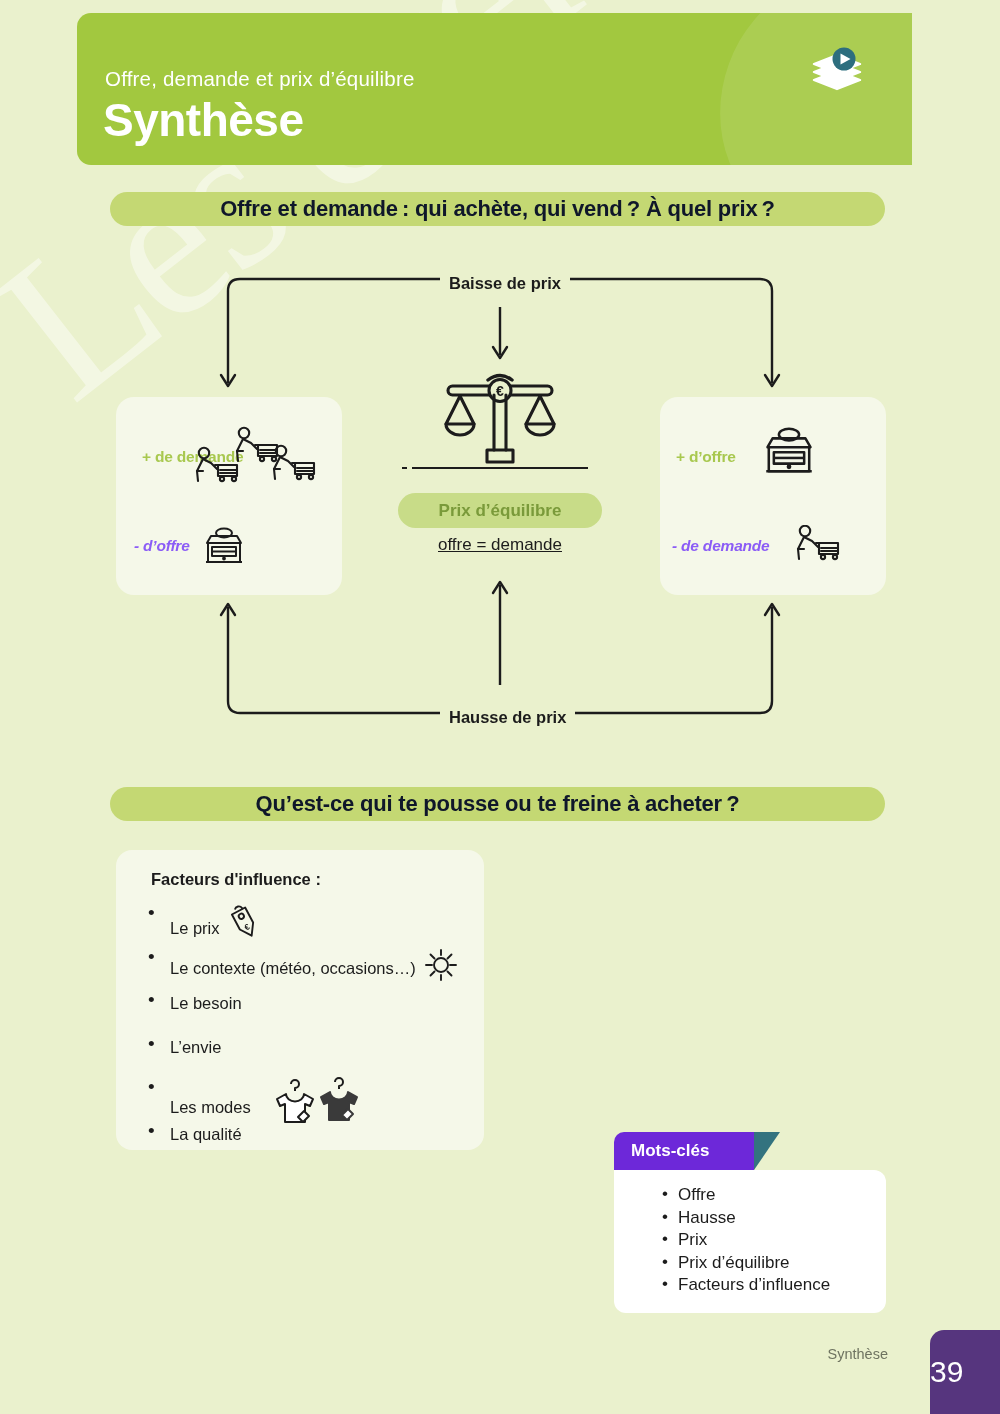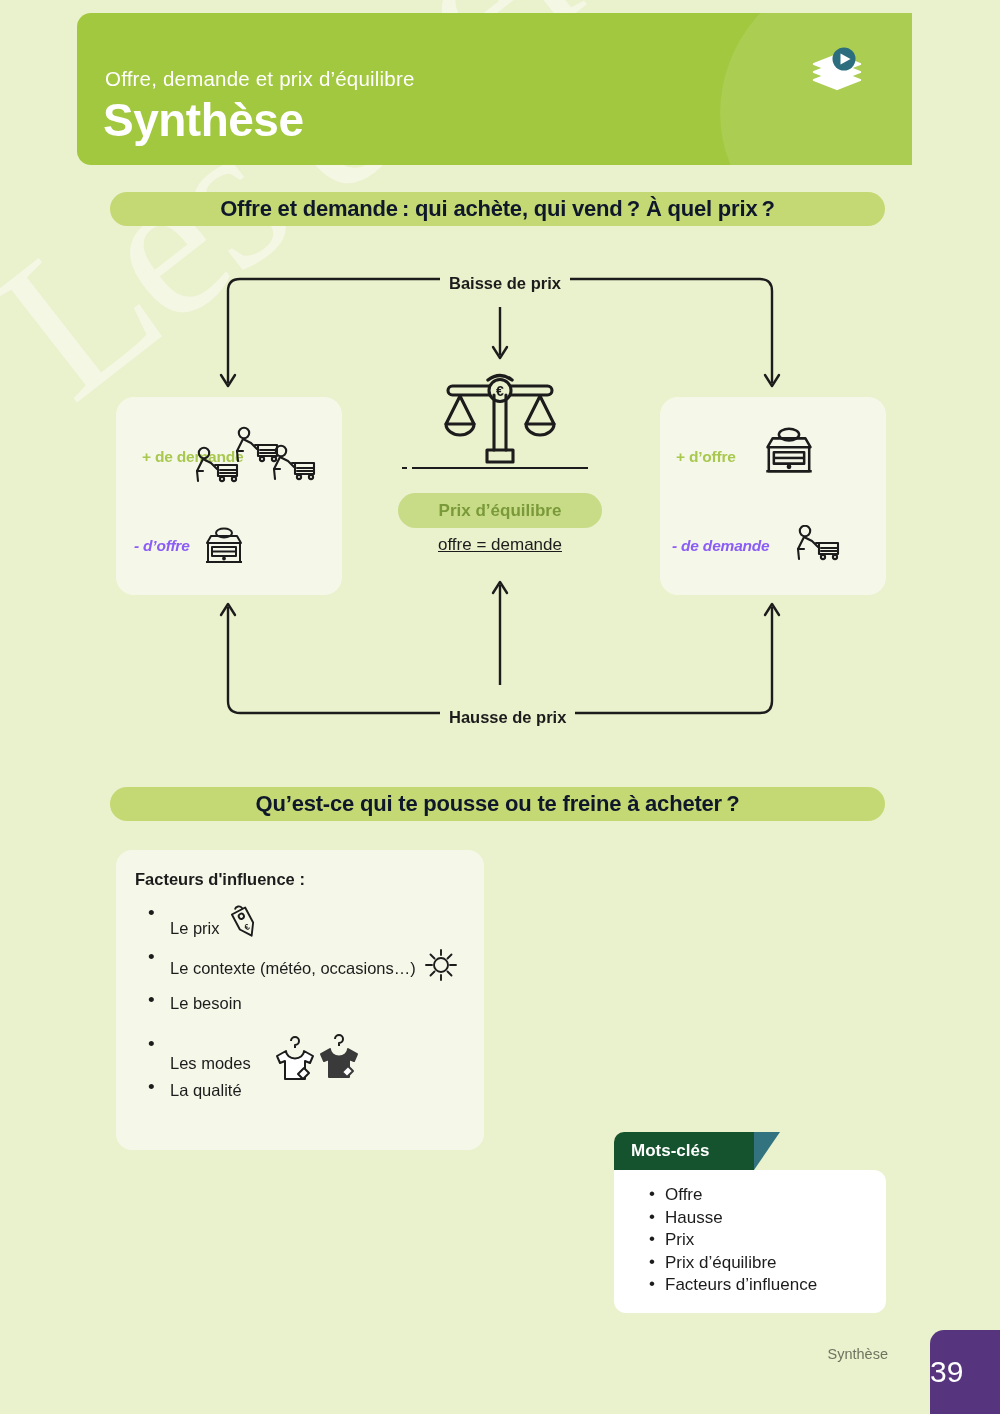--- a/index.html
+++ b/index.html
@@ -150,58 +150,58 @@
   .factors {
     position: absolute;
     left: 116px; top: 850px;
     width: 368px; height: 300px;
     background: #f5f8e9;
     border-radius: 16px;
     padding: 20px 0 0 16px;
   }
   .factors h3 {
     font-size: 16.5px; font-weight: bold; color:#1c1c1c;
-    margin-left: 3px; margin-bottom: 14px;
+    margin-left: 19px; margin-bottom: 14px;
   }
   .factors ul { list-style: none; }
   .factors li {
     position: relative;
     font-size: 16.5px; color:#1c1c1c;
     padding-left: 38px;
     height: 43.5px;
     line-height: 26px;
   }
   .factors li:before {
     content: "\2022";
     position: absolute; left: 16px; top: -3px;
     font-size: 19px; color:#1c1c1c;
   }
   .li-inline { display:inline-flex; align-items:center; gap:6px; }
 
   
   .keywords { position:absolute; left:614px; top:1132px; width:272px; }
   .kw-tab {
     position:relative; width:140px; height:38px;
-    background:#14532d;
+    background:#6d28d9;
     border-radius:10px 0 0 0;
     display:flex; align-items:center;
   }
   .kw-tab:after {
     content:""; position:absolute; right:-26px; top:0;
     border-left: 26px solid #33737f;
     border-bottom: 38px solid transparent;
   }
   .kw-tab span {
     color:#ffffff; font-size:17px; font-weight:bold;
     margin-left:17px; position:relative; z-index:2;
   }
   .kw-body {
     background:#ffffff;
     border-radius:0 12px 12px 12px;
-    padding:14px 0 16px 5px;
+    padding:14px 0 16px 18px;
   }
   .kw-body ul { list-style:none; }
   .kw-body li {
     position:relative; font-size:17px; color:#1c1c1c;
     padding-left:46px; line-height:22.5px;
   }
   .kw-body li:before {
     content:"\2022"; position:absolute; left:30px; top:-1px; font-size:17px;
   }
 
@@ -425,20 +425,23 @@
                        M29.5 7.5 L25.5 11.5 M12.5 24.5 L8.5 28.5"></path>
             </svg>
           </span>
         </span>
       </li>
 
       <li>
         <span>Le besoin</span>
       </li>
 
+      <li>
+        <span>L’envie</span>
+      </li>
 
       <li>
         <span class="li-inline">
           <span>Les modes</span>
           <span style="margin-left:14px;">
             <svg width="92" height="52" viewBox="0 0 92 52" fill="none" stroke="#1c1c1c" stroke-width="2" stroke-linejoin="round">
 
               <g>
                 <path d="M20 7 a4 4 0 1 1 4 4 L24 14"></path>
                 <path d="M15 17 L6 22 L9 29 L14 27 L14 45 L34 45 L34 27 L39 29 L42 22 L33 17

